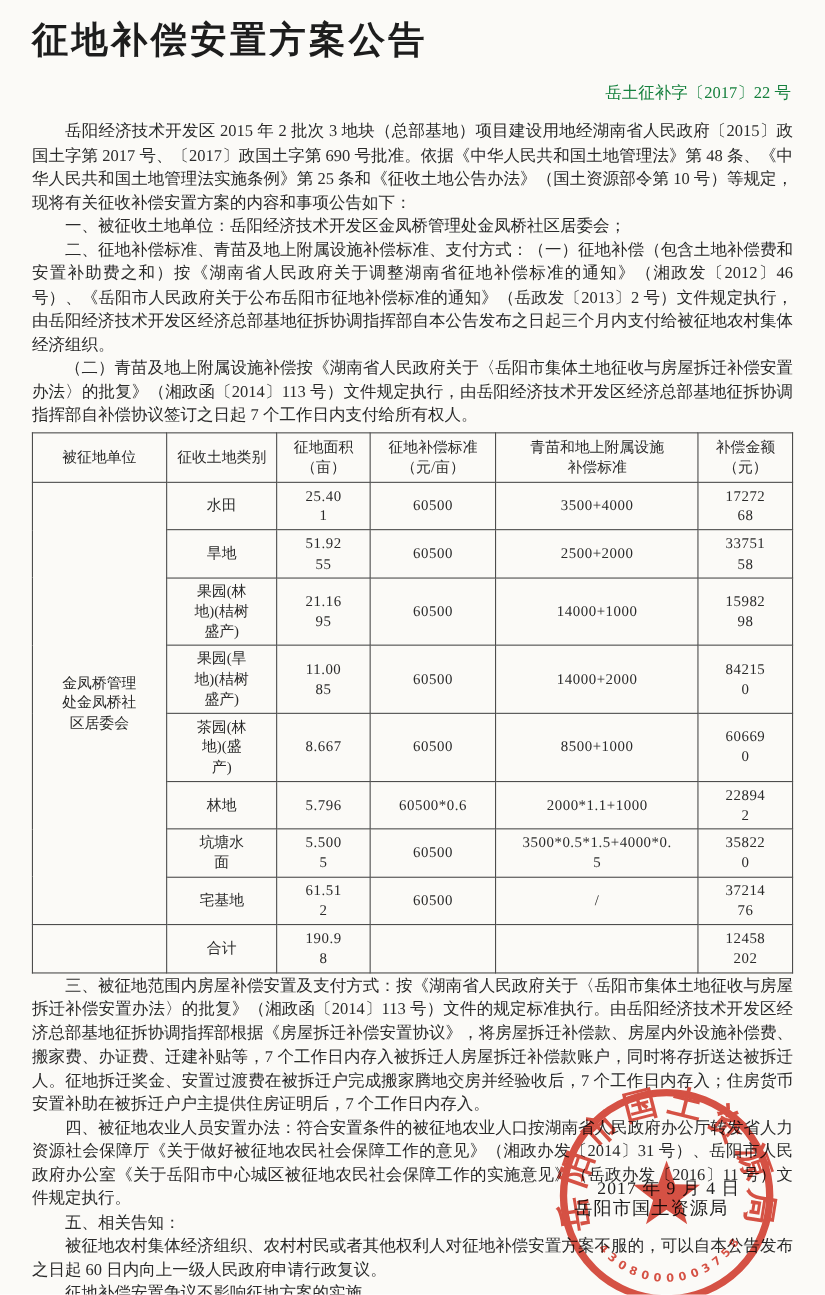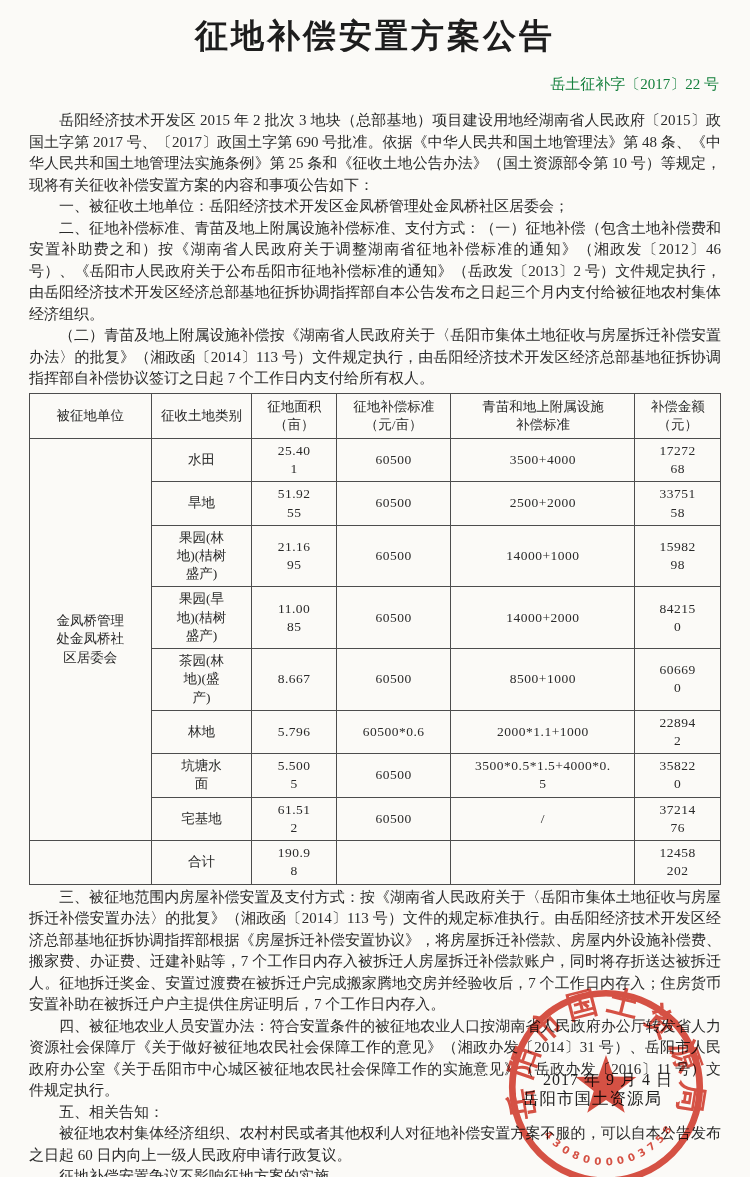--- a/index.html
+++ b/index.html
@@ -8,21 +8,20 @@
     position: relative;
     width: 750px;
     height: 1177px;
     background: #fbfaf7;
     color: #262626;
     font-family: "Liberation Serif", "DejaVu Serif", serif;
     padding: 10px 29px 0 29px;
     overflow: hidden;
   }
   .doc-title {
-    text-align: center;
     font-size: 33px;
     font-weight: bold;
     letter-spacing: 3px;
     color: #1d1d1d;
     margin-top: 4px;
   }
   .doc-no {
     text-align: right;
     font-size: 15px;
     margin-top: 16px;

